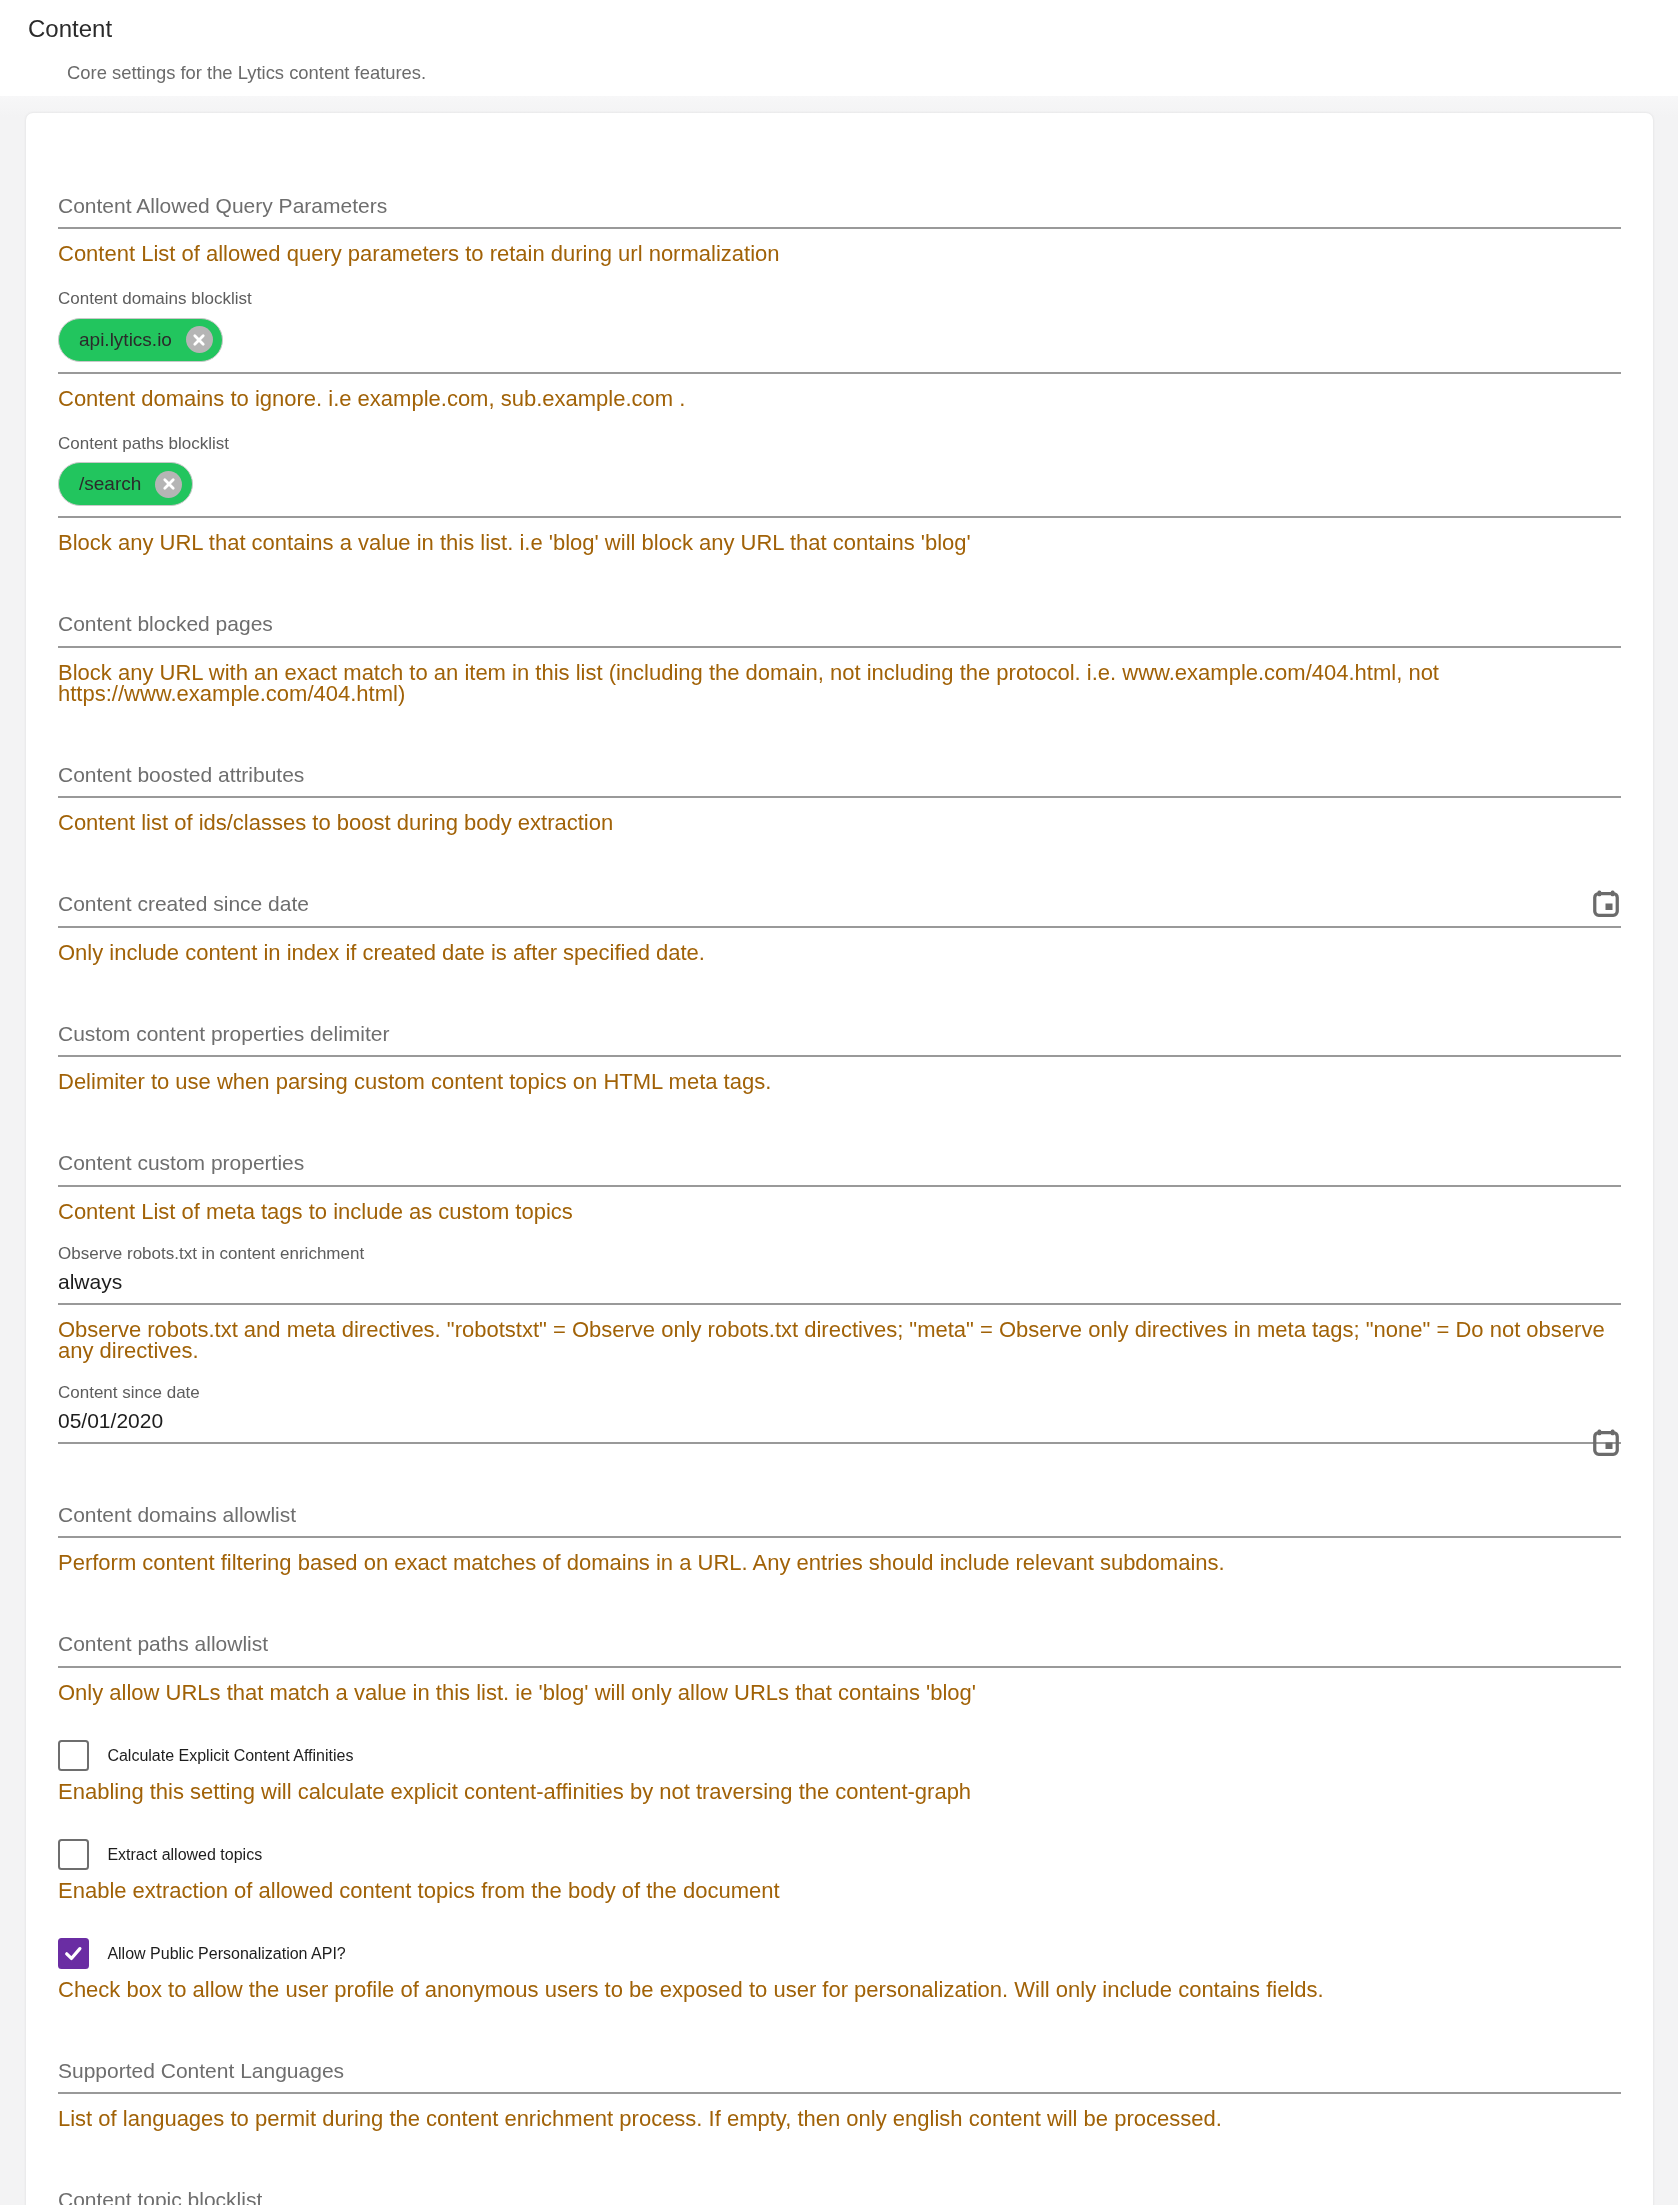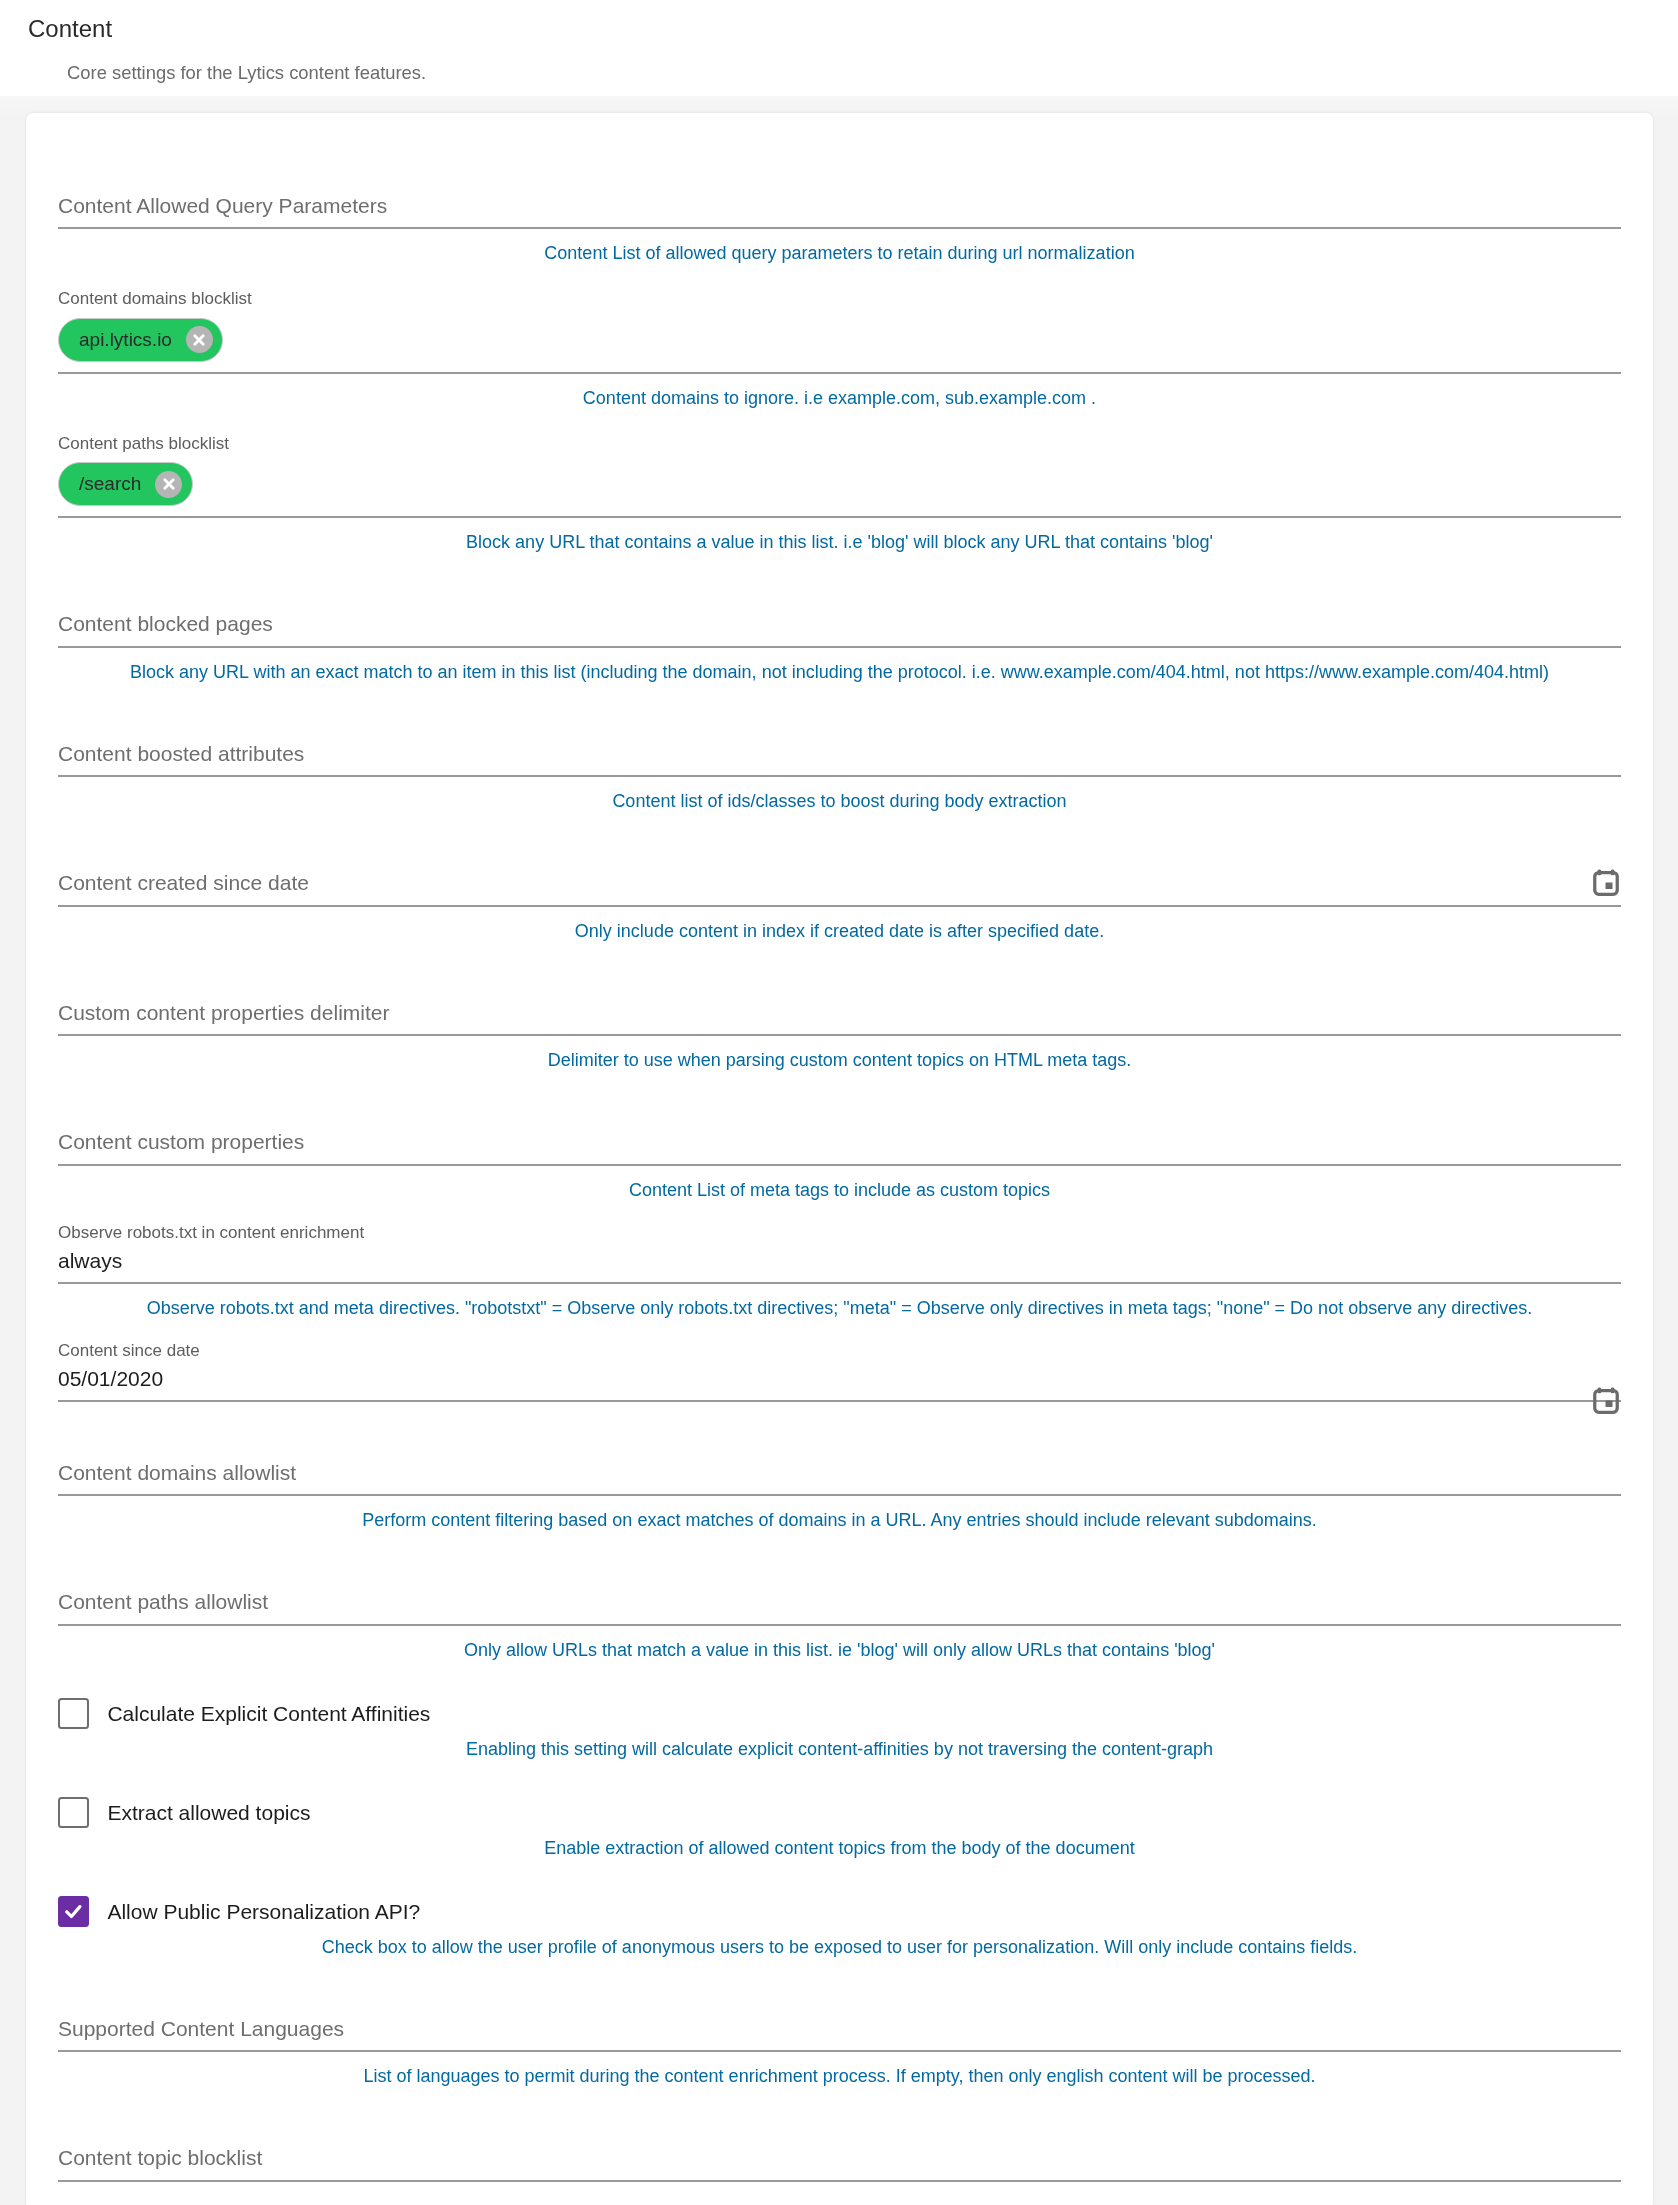--- a/index.html
+++ b/index.html
@@ -31,21 +31,21 @@
   .g-header { margin-top:57px; }
   .g-label-field { margin-top:24px; }
   .g-value-field { margin-top:21px; }
   .g-checkbox { margin-top:37px; }
   .group.first { margin-top:0; }
 
   .input-area { position:relative; border-bottom:2.1px solid #999999; }
   .field-title { font-size:21px; line-height:27px; color:#6e6e6e; padding-bottom:8.5px; }
   .field-label { font-size:17px; line-height:21px; color:#5d5d5d; }
   .field-value { font-size:21px; line-height:28px; color:#1d1d1d; margin-top:4.2px; padding-bottom:7px; }
-  .helper { margin-top:14px; font-size:18px; line-height:21px; color:#0369a1;text-align:center; }
+  .helper { margin-top:14px; font-size:22px; line-height:21px; color:#a16207; }
 
   
   .chip-row { padding:8.5px 0 10px 0; }
   .chip {
     display:inline-flex; align-items:center; gap:14px;
     height:44px; box-sizing:border-box;
     padding:0 9.2px 0 20px;
     border:1.4px solid #c9c9c9; border-radius:22.6px;
     font-size:19px; color:#2b2b2b; background:#22c55e;
   }
@@ -66,21 +66,21 @@
   
   .check-row { display:flex; align-items:center; gap:18.4px; }
   .checkbox {
     width:31px; height:31px; box-sizing:border-box;
     border:2.8px solid #6e6e6e; border-radius:3.5px; background:#fff;
     display:flex; align-items:center; justify-content:center; cursor:pointer; flex:0 0 auto;
   }
   .checkbox svg { display:none; }
   .checkbox.checked { border-color:#6a2da3; background:#6a2da3; }
   .checkbox.checked svg { display:block; }
-  .check-label { font-size:21px; line-height:27px; color:#1d1d1d; cursor:pointer; }
+  .check-label { font-size:16px; line-height:27px; color:#1d1d1d; cursor:pointer; }
   .g-checkbox .helper { margin-top:10px; }
 </style>
 </head>
 <body>
 
 <div class="page-head">
   <div class="page-title">Content</div>
   <div class="page-subtitle">Core settings for the Lytics content features.</div>
 </div>
 

